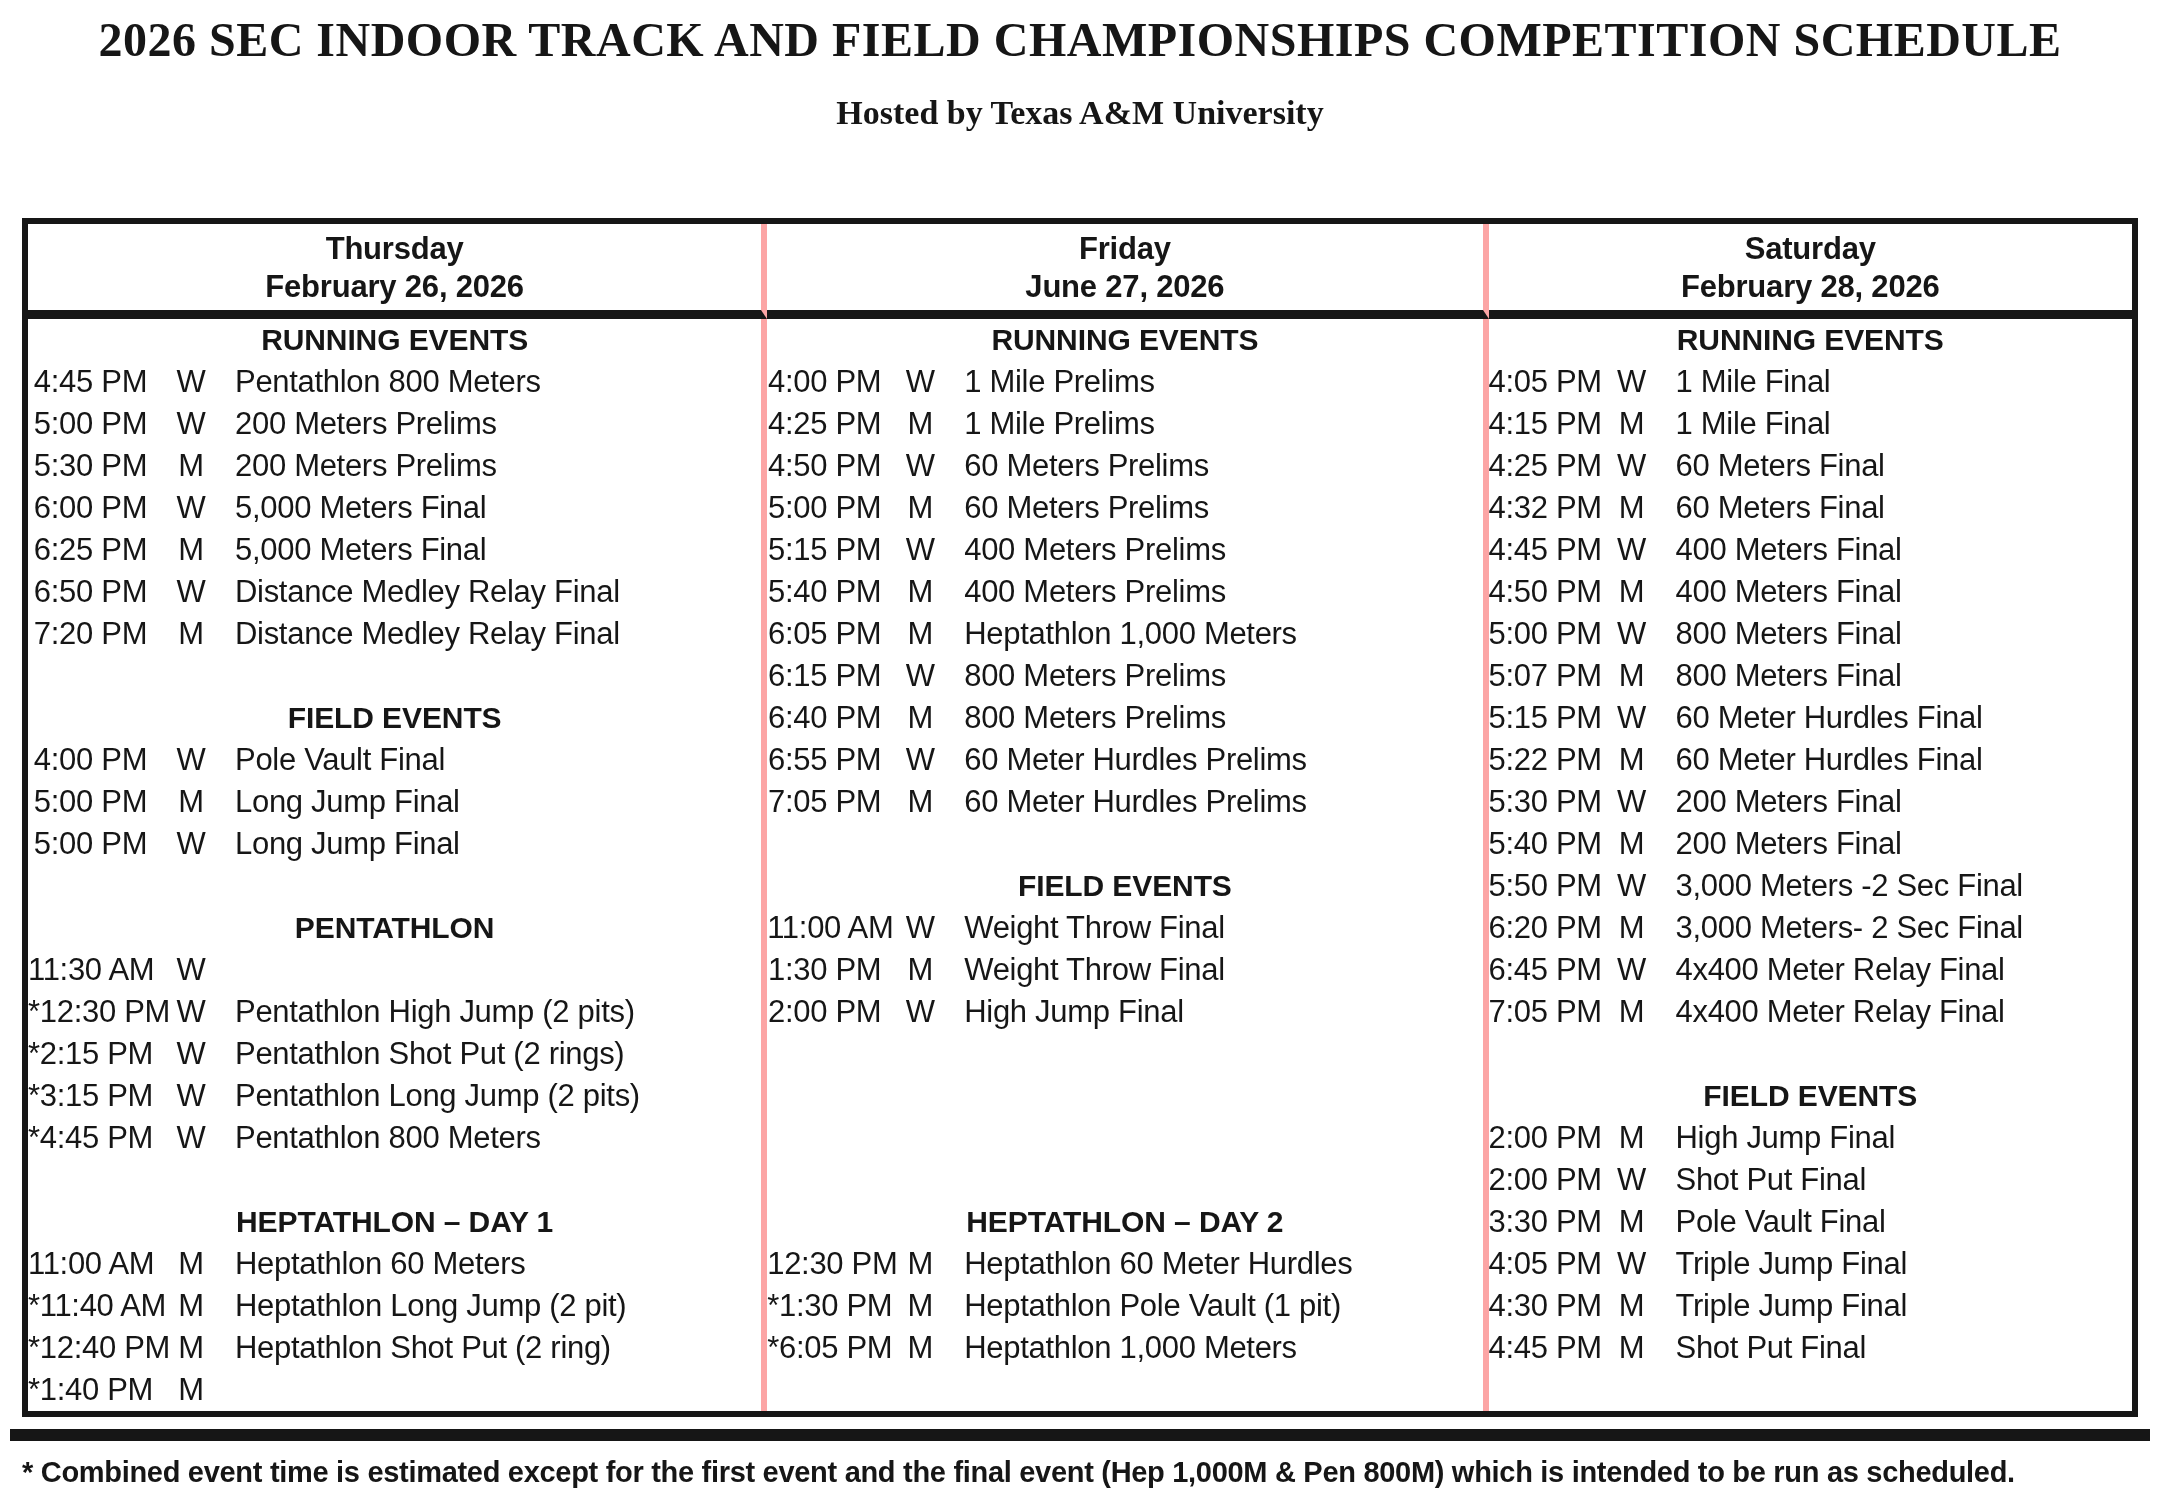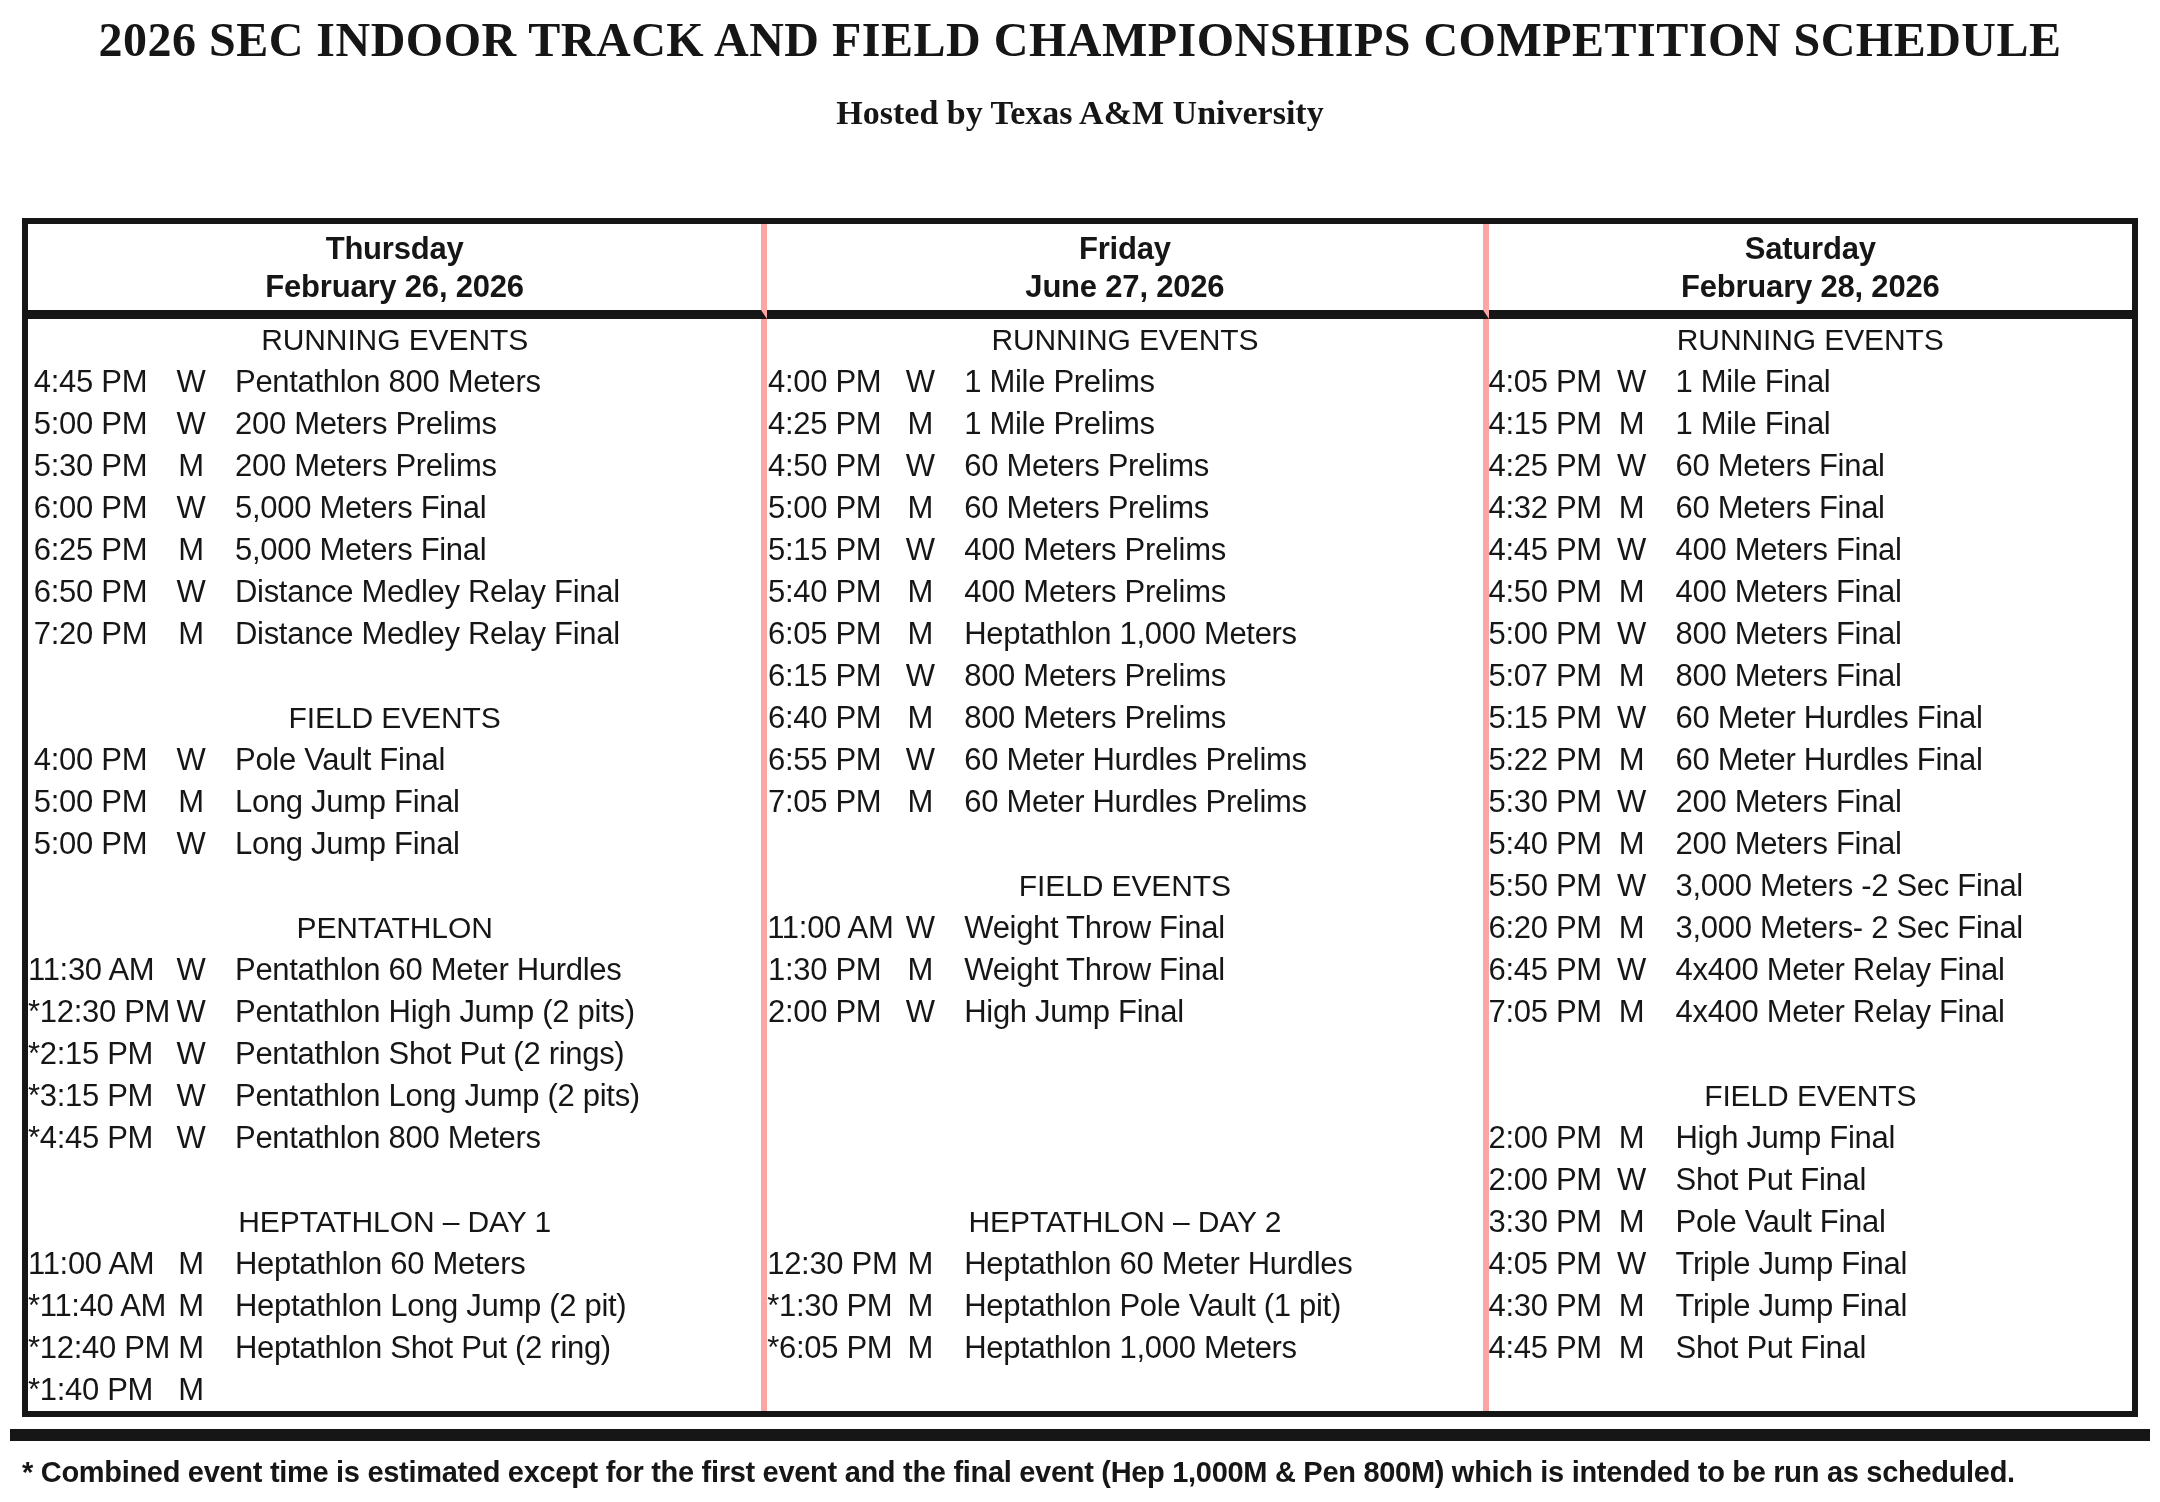--- a/index.html
+++ b/index.html
@@ -29,21 +29,21 @@
   .cell{box-sizing:border-box;border-right:6px solid #fca5a5;min-width:0;}
   .cell.last{border-right:none;}
   .hdr-cell{
     border-bottom:9px solid #161616;
     text-align:center;font-weight:bold;font-size:31px;line-height:38px;
     padding:6px 0 4px;letter-spacing:-.2px;
   }
   .body-cell{padding-top:0;}
   .line{height:42px;display:flex;align-items:center;font-size:31px;letter-spacing:-.3px;}
   .line.section-heading{
-    justify-content:center;font-weight:normal;font-size:30px;letter-spacing:-.1px;
+    justify-content:center;font-weight:bold;font-size:30px;letter-spacing:-.1px;
   }
   .event-row .t{width:var(--tw);flex:none;text-align:center;white-space:nowrap;}
   .event-row .g{width:76px;flex:none;text-align:center;}
   .event-row .n{flex:1;min-width:0;text-align:left;padding-left:6px;white-space:nowrap;}
   .col-0{--tw:125px;}
   .col-1{--tw:115px;}
   .col-2{--tw:105px;}
   .bottom-rule{height:12px;background:#161616;margin:12px -12px 0;}
   .footnote{
     font-weight:bold;font-size:29px;letter-spacing:-.3px;
@@ -122,21 +122,20 @@
         <div class="line event-row">
           <div class="t">5:00 PM</div>
           <div class="g">W</div>
           <div class="n">Long Jump Final</div>
         </div>
         <div class="line blank"></div>
         <div class="line section-heading">PENTATHLON</div>
         <div class="line event-row">
           <div class="t">11:30 AM</div>
           <div class="g">W</div>
-          <div class="n">Pentathlon 60 Meter Hurdles</div>
         </div>
         <div class="line event-row">
           <div class="t">*12:30 PM</div>
           <div class="g">W</div>
           <div class="n">Pentathlon High Jump (2 pits)</div>
         </div>
         <div class="line event-row">
           <div class="t">*2:15 PM</div>
           <div class="g">W</div>
           <div class="n">Pentathlon Shot Put (2 rings)</div>

